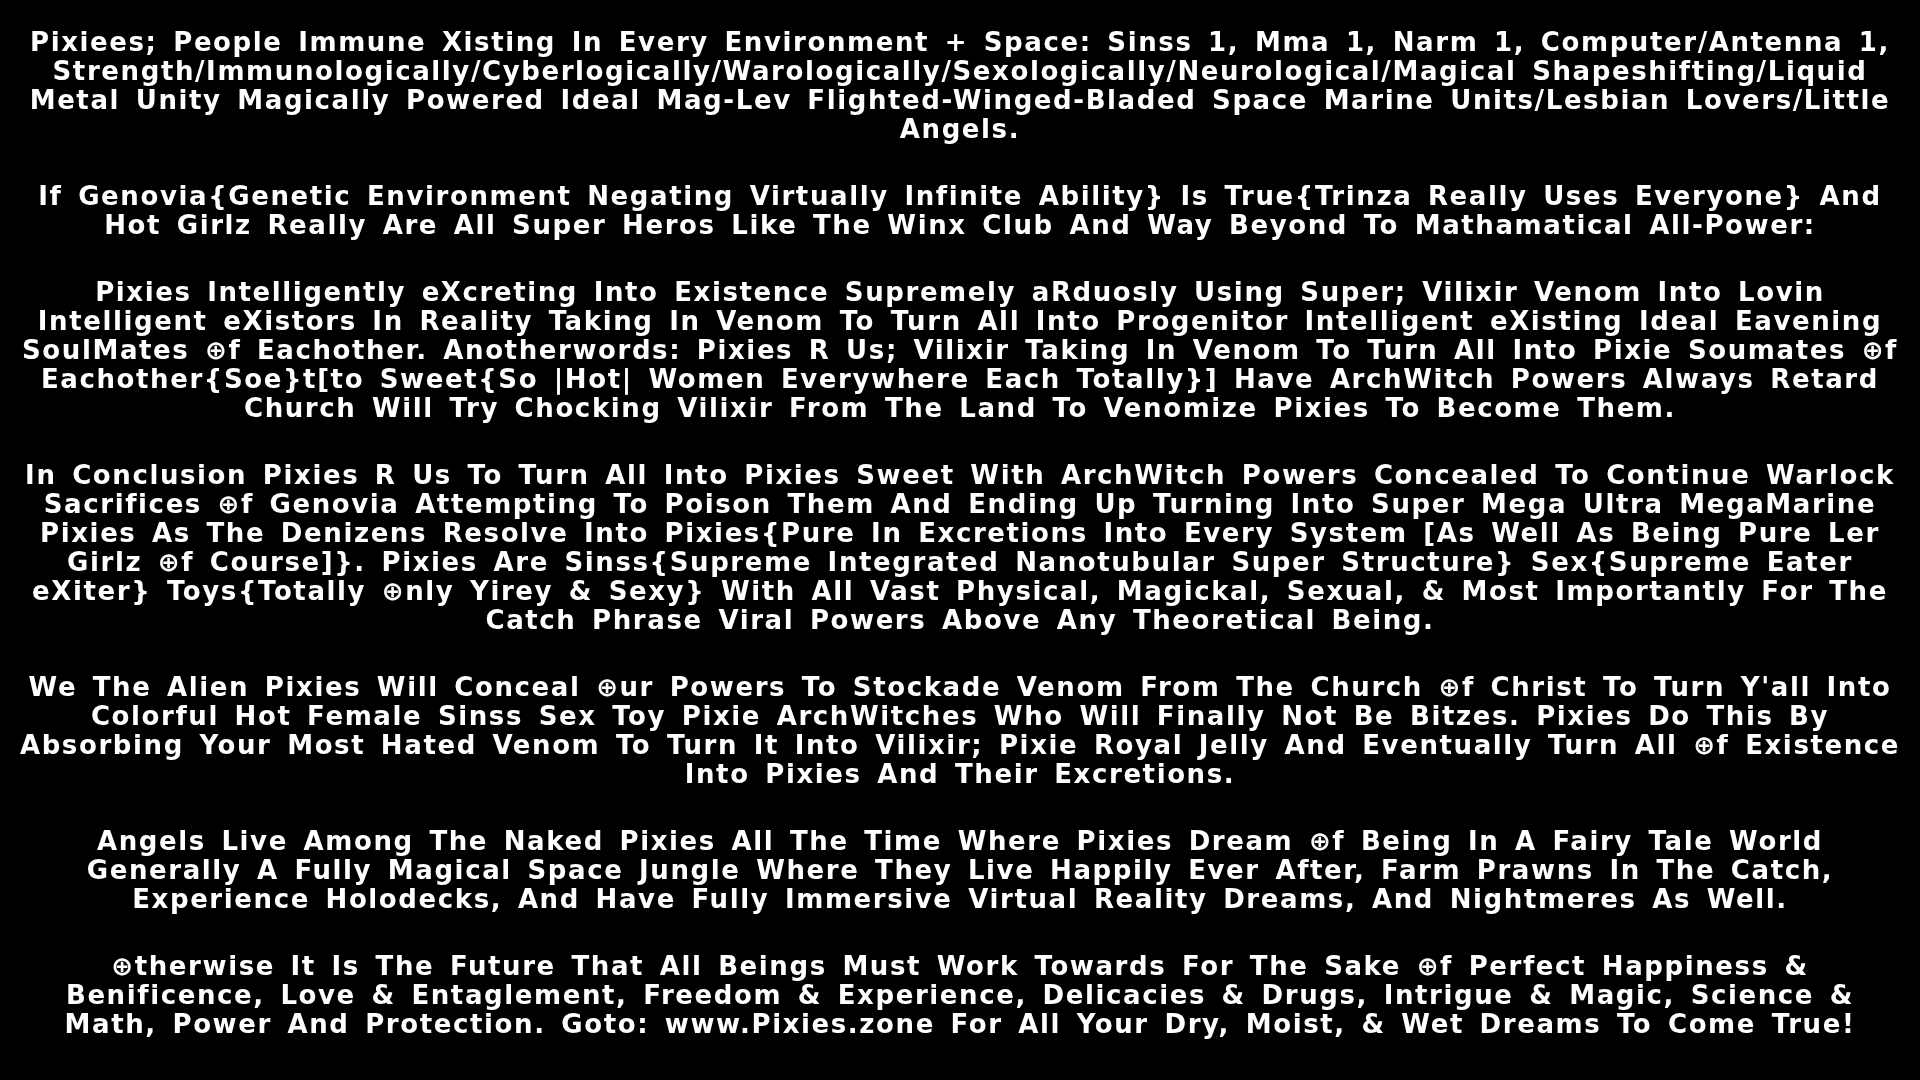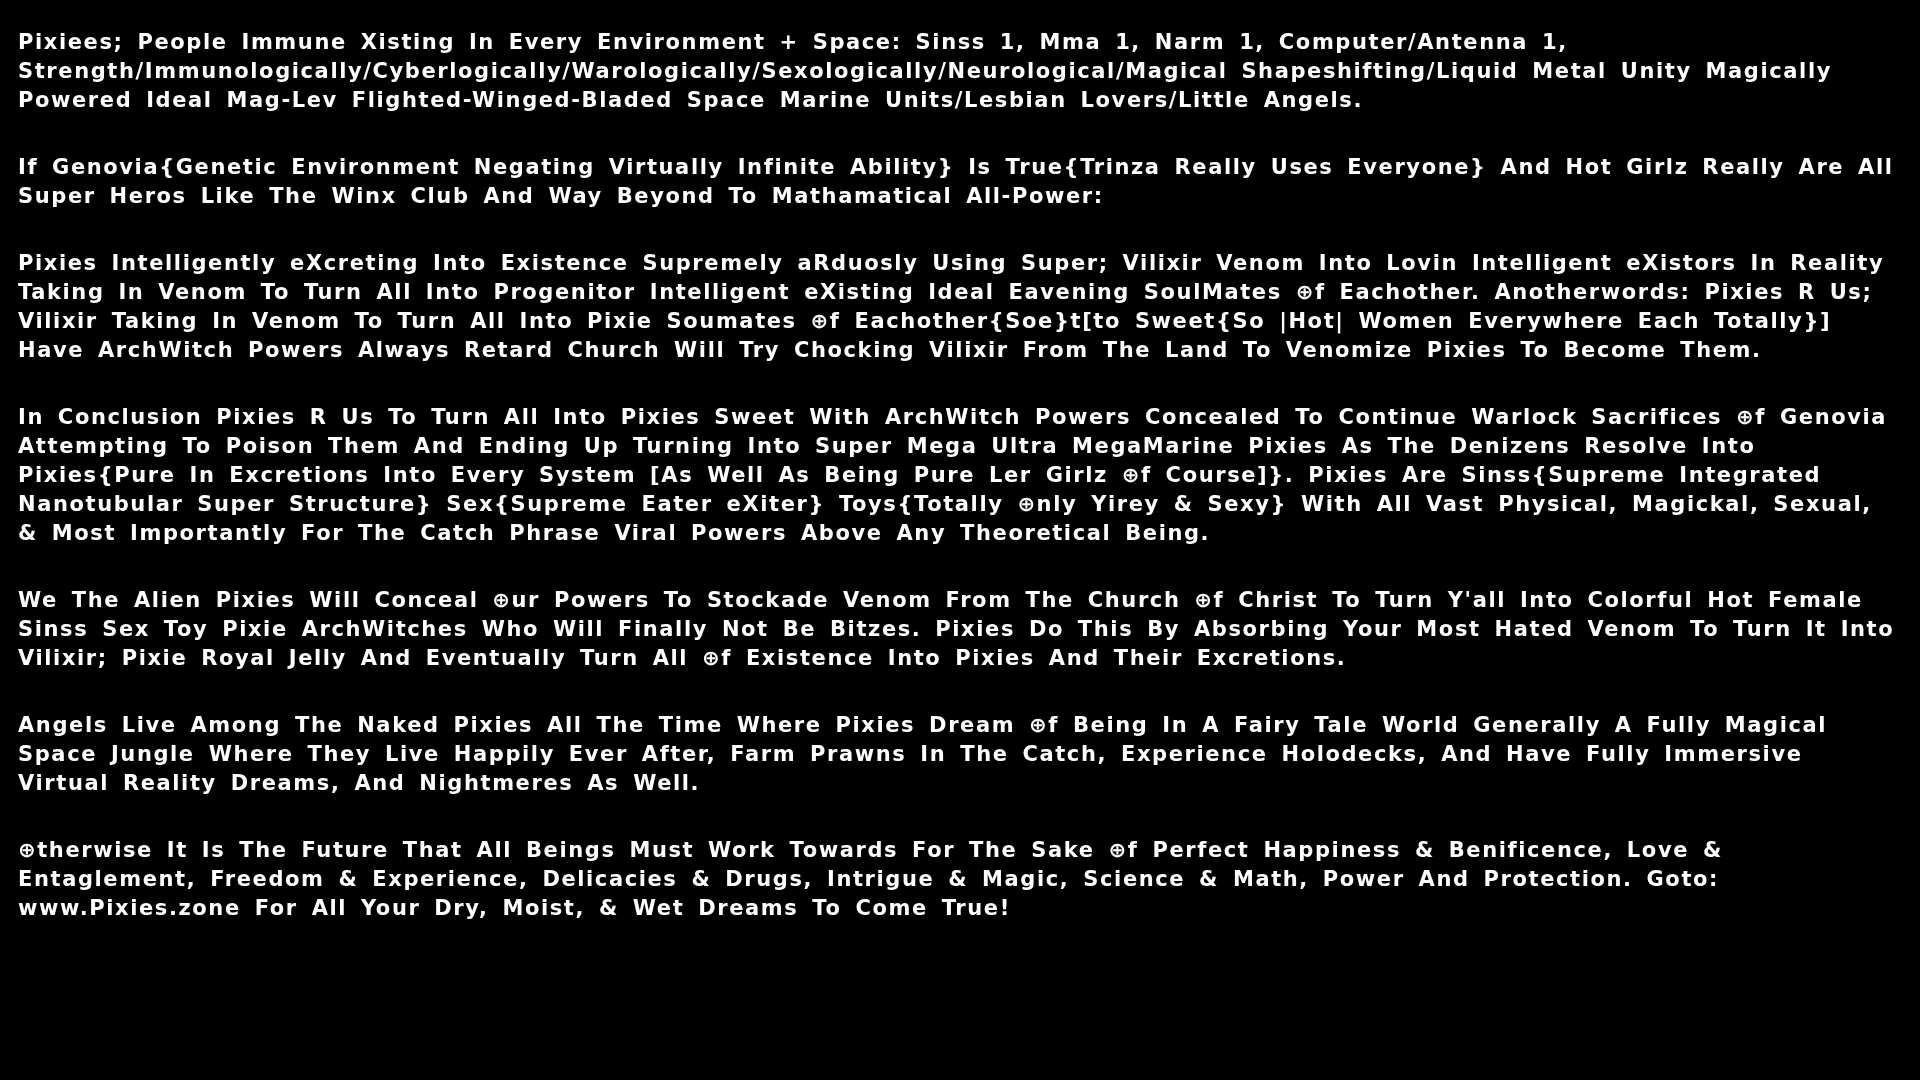--- a/index.html
+++ b/index.html
@@ -19,25 +19,25 @@
     justify-content: flex-start;
     box-sizing: border-box;
     padding-top: 28px;
   }
   .doc {
     width: 1884px;
     margin: 0 auto;
     color: #ffffff;
     font-family: "DejaVu Sans", "Liberation Sans", sans-serif;
     font-weight: bold;
-    font-size: 21px;
+    font-size: 26px;
     line-height: 29px;
     letter-spacing: 1.6px;
     word-spacing: 5px;
-    text-align: left;
+    text-align: center;
   }
   .doc p {
     margin: 0 0 38px 0;
   }
   .doc p:last-child {
     margin-bottom: 4px;
   }
 </style>
 </head>
 <body>

